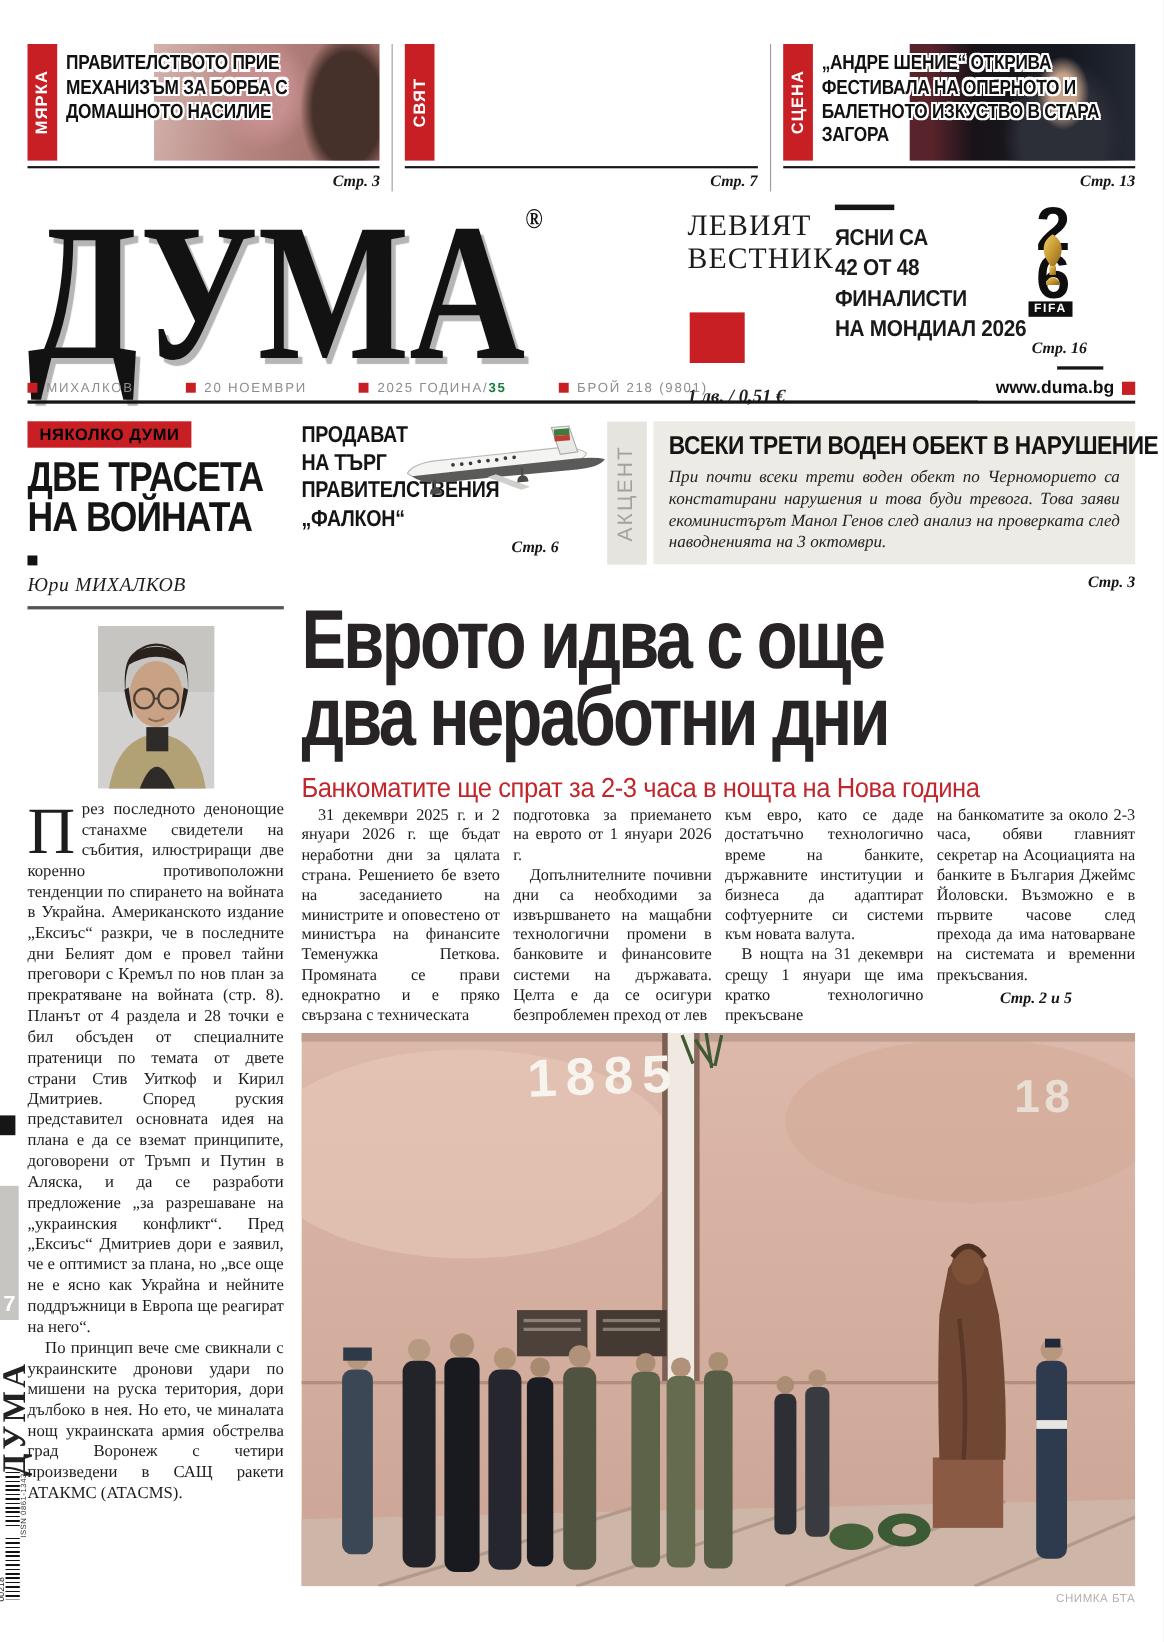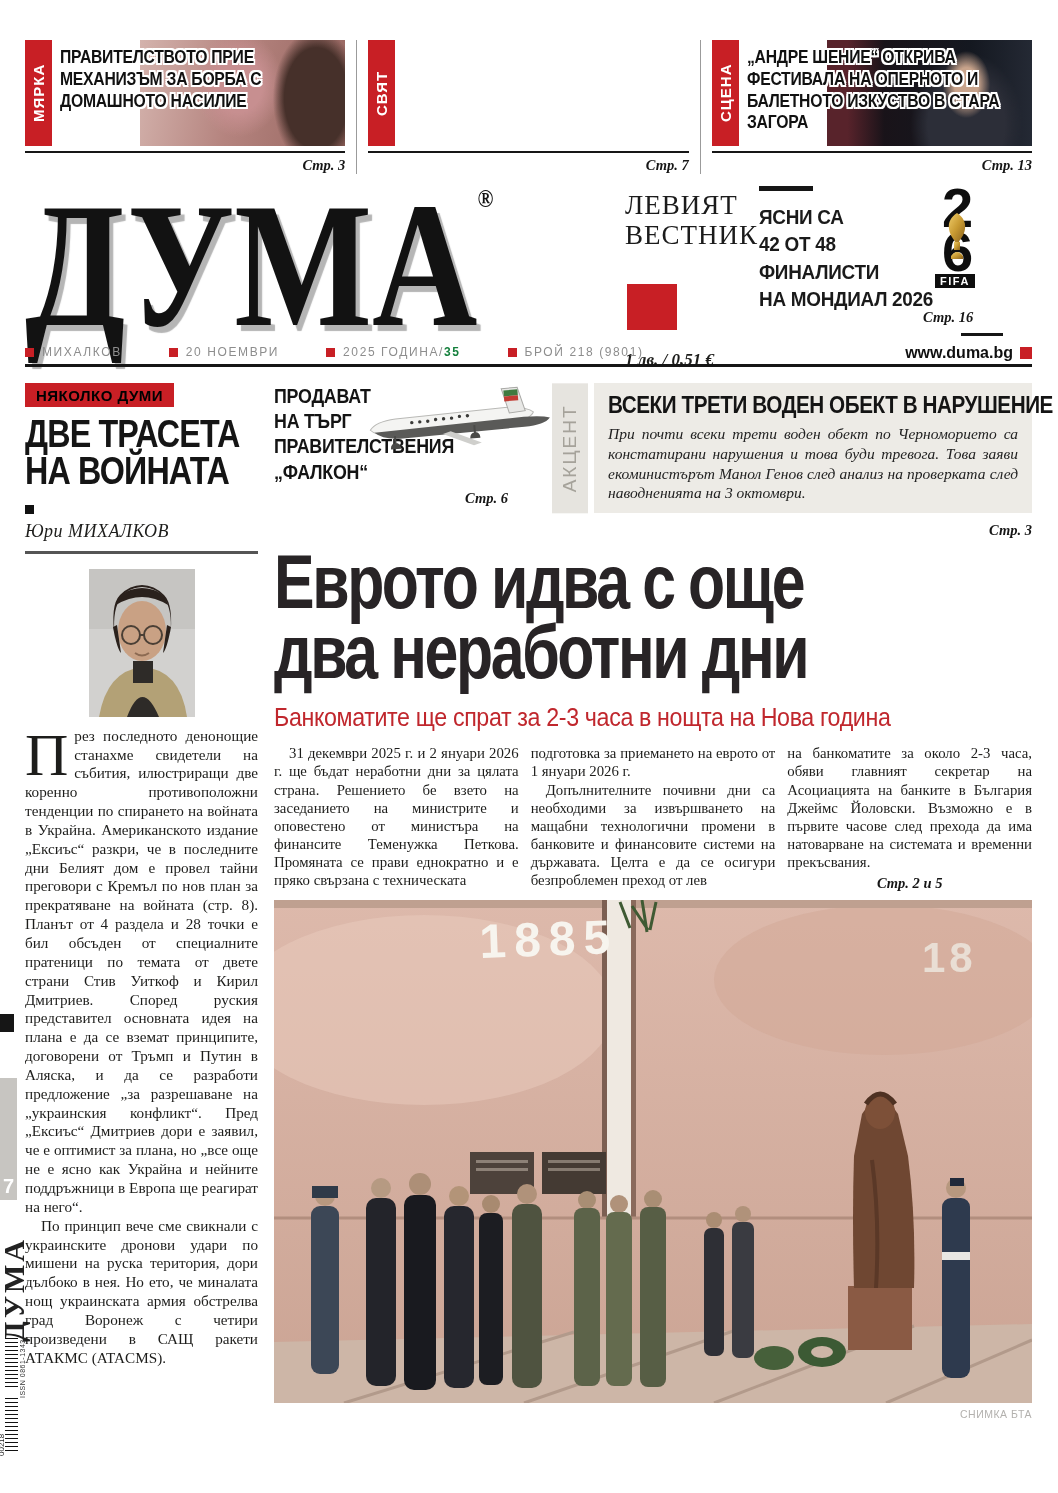--- a/index.html
+++ b/index.html
@@ -52,21 +52,21 @@
   .mh-price { margin-top:20px; font:bold italic 17px "Liberation Serif",serif; white-space:nowrap; }
   .mh-promo { position:absolute; left:712px; top:2px; width:296px; }
   .promo-dash { width:54px; height:5px; background:#161616; margin-left:22px; }
   .promo-text { margin:12px 0 0 22px; font:bold 21px "Liberation Sans",sans-serif; line-height:1.3;
                 letter-spacing:-.3px; white-space:pre-line; width:108%; transform:scaleX(.9); transform-origin:left top; color:#1a1a1a; }
   .fifa-logo { position:absolute; left:186px; top:0; width:66px; height:118px; text-align:center; }
   .fifa-digit { font:900 56px "Liberation Sans",sans-serif; line-height:.78; letter-spacing:-3px; color:#0e0e0e; }
   .fifa-trophy { position:absolute; left:22px; top:26px; }
   .fifa-label { position:absolute; left:12px; bottom:16px; background:#0e0e0e; color:#fff;
                 font:bold 11px "Liberation Sans",sans-serif; letter-spacing:1.5px; padding:1px 5px; }
-  .promo-page { position:absolute; left:186px; top:122px; width:80px; text-align:left; }
+  .promo-page { position:absolute; left:186px; top:122px; width:80px; text-align:center; }
   .promo-page::after { content:""; display:block; width:42px; height:3px; background:#161616; margin:7px 0 0 auto; }
 
   
   .dateline { position:relative; height:25px; border-bottom:3px solid #161616; }
   .dl-items { display:flex; gap:47px; align-items:center; height:20px;
               font:12px "Liberation Sans",sans-serif; letter-spacing:1.6px; color:#8d8d8d; }
   .dl-item { display:flex; align-items:center; white-space:nowrap; }
   .sq { width:9px; height:9px; background:#c81f25; margin-right:8px; flex:none; }
   .dl-red { color:#15803d; font-weight:bold; }
   .website { position:absolute; right:0; top:0; background:#fff; padding-left:16px; height:22px;
@@ -108,21 +108,21 @@
   .akcent-title { font:bold 23.5px "Liberation Sans",sans-serif; letter-spacing:-.5px; color:#141414;
                   width:113%; transform:scaleX(.88); transform-origin:left top; white-space:nowrap; }
   .akcent-text { margin-top:5px; font:italic 15.5px "Liberation Serif",serif; line-height:1.28; text-align:justify; color:#222; }
   .akcent-page { text-align:right; margin-top:8px; }
 
   
   .headline { margin-top:8px; font:bold 76px "Liberation Sans",sans-serif; line-height:.92; letter-spacing:-3px;
               color:#28242 6; color:#282426; white-space:pre-line; width:125%; transform:scaleX(.8); transform-origin:left top; }
   .subhead { margin-top:16px; font:25px "Liberation Sans",sans-serif; color:#c0272d; letter-spacing:-.4px;
              width:108%; transform:scaleX(.93); transform-origin:left top; }
-  .story-cols { display:flex; gap:12px; margin-top:12px; }
+  .story-cols { display:flex; gap:12px; }
   .scol { flex:1; min-width:0; font-size:14.8px; line-height:1.23; text-align:justify; }
   .scol p { margin:0; text-indent:15px; }
   .scol p.cont { text-indent:0; }
   .story-page { text-align:center; margin-top:3px; }
 
   
   .kadar-bar { margin-top:10px; background:#c8262c; color:#fff; text-align:center;
                font:bold 13.5px "Liberation Sans",sans-serif; letter-spacing:1px; padding:4px 0 3px; }
   .photo { margin-top:7px; height:503px; position:relative; }
   .photo svg { display:block; width:100%; height:100%; }
@@ -355,20 +355,24 @@
 два неработни дни</div>
         <div class="subhead">Банкоматите ще спрат за 2-3 часа в нощта на Нова година</div>
 
         <div class="story-cols">
           <div class="scol">
             <p>31 декември 2025 г. и 2 януари 2026 г. ще бъдат неработни дни за цялата страна. Решението бе взето на заседанието на министрите и оповестено от министъра на финансите Теменужка Петкова. Промяната се прави еднократно и е пряко свързана с техническата</p>
           </div>
           <div class="scol">
             <p class="cont">подготовка за приемането на еврото от 1 януари 2026 г.</p>
             <p>Допълнителните почивни дни са необходими за извършването на мащабни технологични промени в банковите и финансовите системи на държавата. Целта е да се осигури безпроблемен преход от лев</p>
+          </div>
+          <div class="scol">
+            <p class="cont">към евро, като се даде достатъчно технологично време на банките, държавните институции и бизнеса да адаптират софтуерните си системи към новата валута.</p>
+            <p>В нощта на 31 декември срещу 1 януари ще има кратко технологично прекъсване</p>
           </div>
           <div class="scol">
             <p class="cont">на банкоматите за около 2-3 часа, обяви главният секретар на Асоциацията на банките в България Джеймс Йоловски. Възможно е в първите часове след прехода да има натоварване на системата и временни прекъсвания.</p>
             <div class="story-page">
               <span class="pageref">Стр. 2 и 5</span>
             </div>
           </div>
         </div>
 
 

